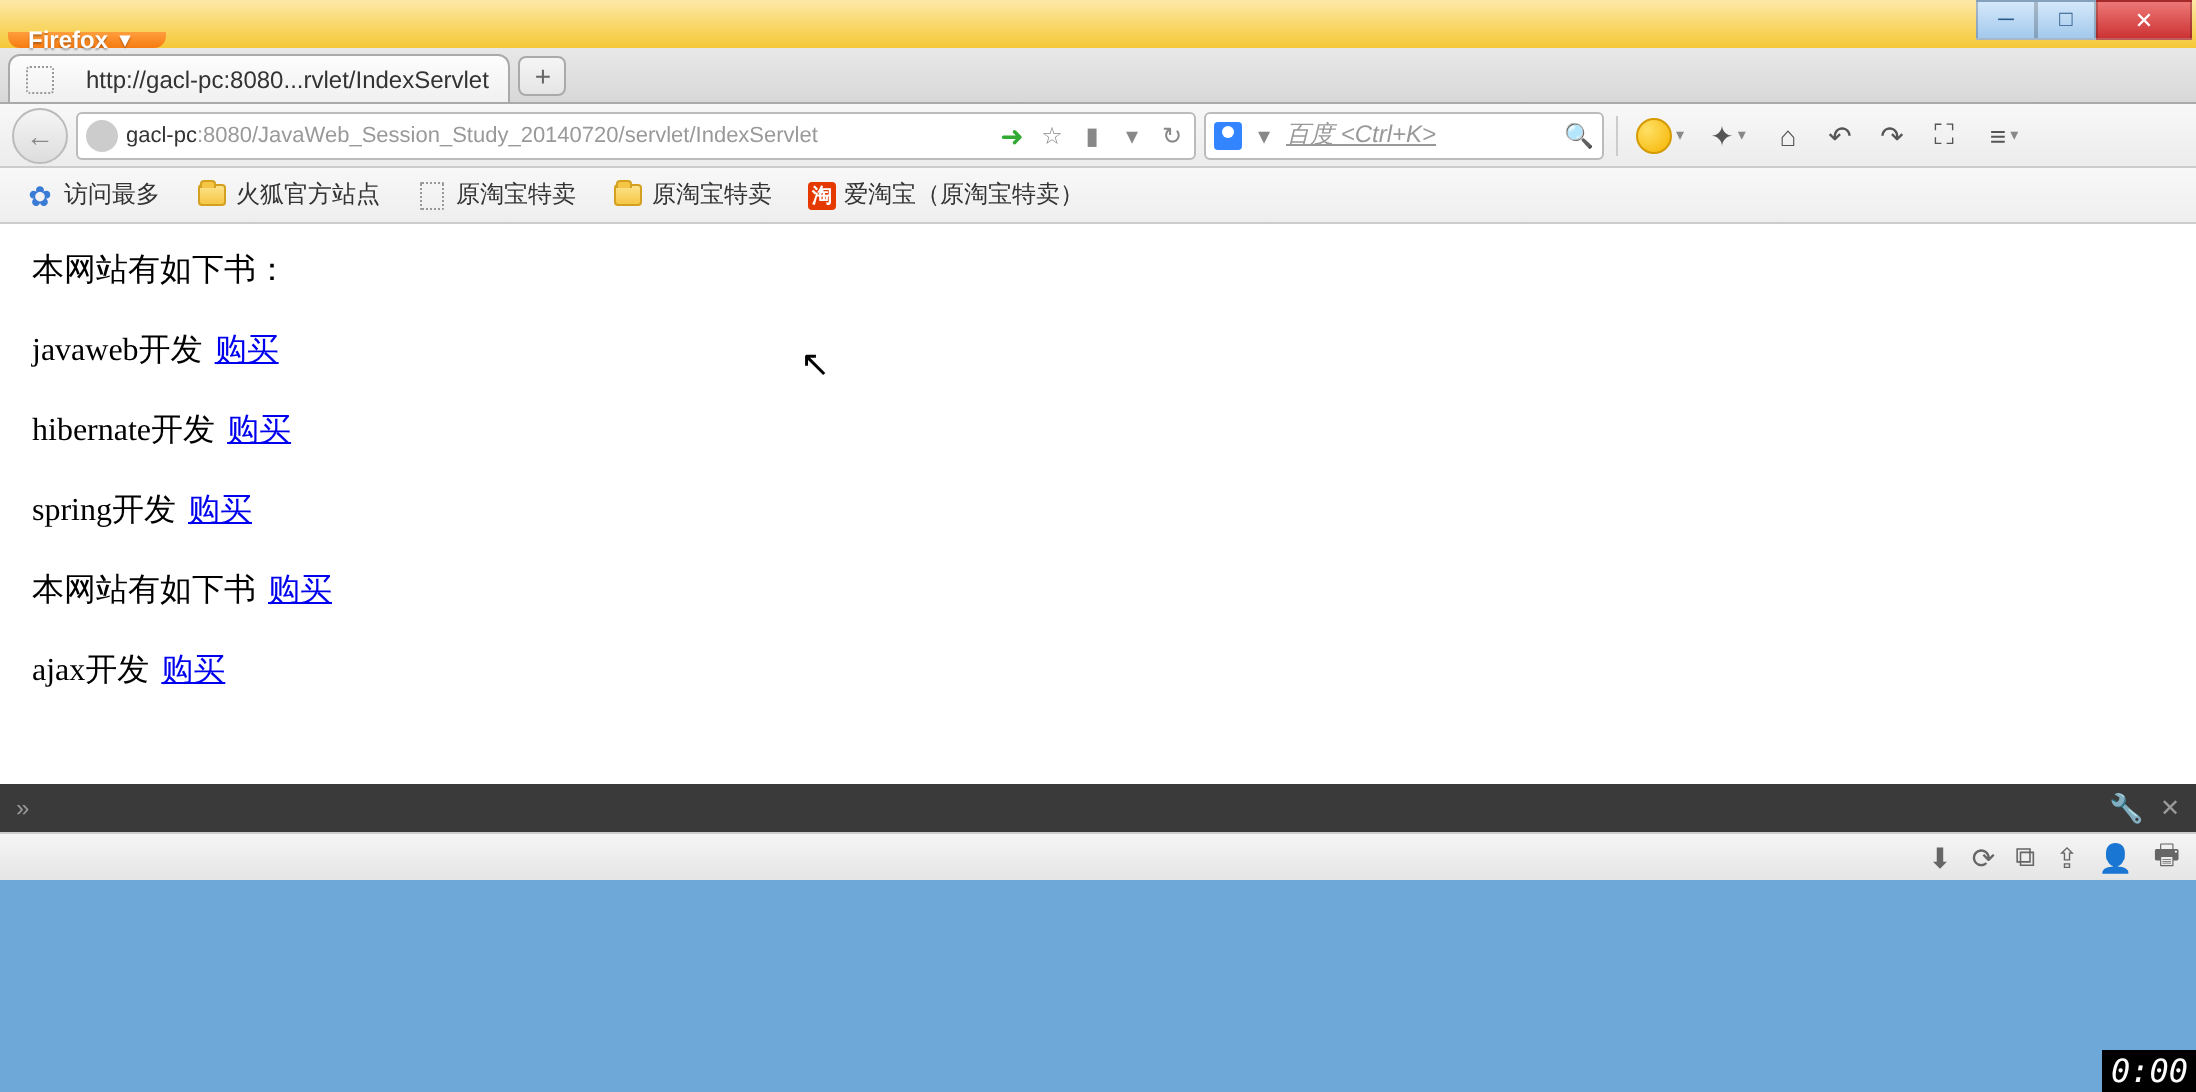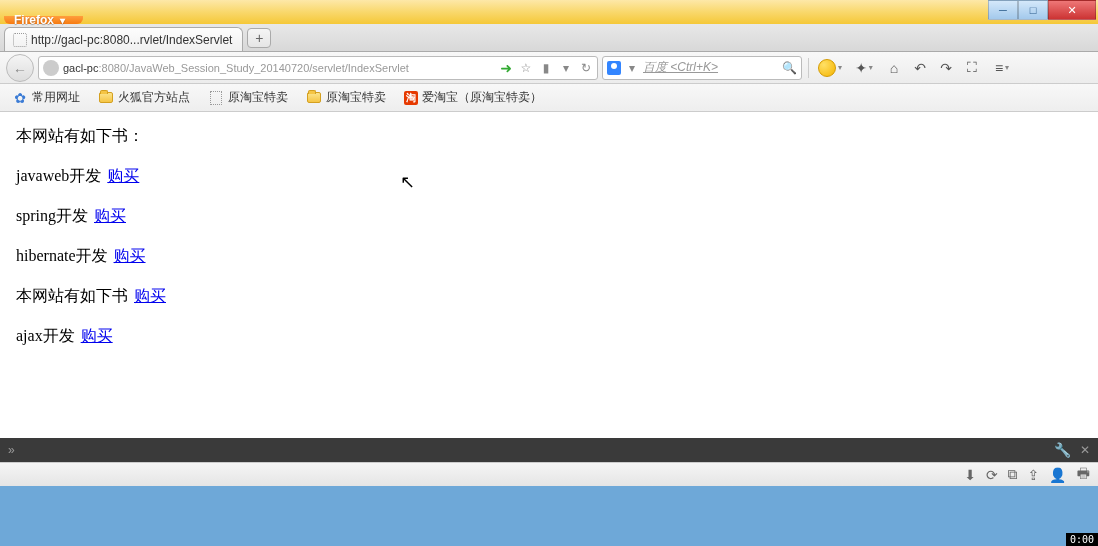--- a/index.html
+++ b/index.html
@@ -70,21 +70,21 @@
       border-bottom: 1px solid #aaa;
     }
     .tab {
       background: linear-gradient(to bottom, #fdfdfd, #f0f0f0);
       border: 1px solid #aaa;
       border-bottom: none;
       border-radius: 6px 6px 0 0;
       padding: 5px 10px 4px 8px;
       display: flex;
       align-items: center;
-      gap: 4px;
+      gap: 16px;
       max-width: 280px;
       font-size: 12px;
       color: #333;
       cursor: pointer;
     }
     .tab-icon {
       width: 14px;
       height: 14px;
       border: 1px dotted #999;
       border-radius: 2px;
@@ -290,21 +290,21 @@
       display: flex;
       align-items: center;
       justify-content: center;
       border-radius: 2px;
       font-weight: bold;
     }
     
     
     .content {
       background: white;
-      height: 326px;
+      height: 280px;
       padding: 14px 16px;
       font-family: "SimSun", serif;
       font-size: 16px;
       line-height: 20px;
       color: #000;
       position: relative;
     }
     .book-row { white-space: nowrap; margin-top: 20px; }
     .buy-link {
       color: #0000ee;
@@ -355,23 +355,24 @@
       color: #666;
       font-size: 14px;
       cursor: pointer;
     }
     .timer-badge {
       position: absolute;
       right: 0;
       bottom: 0;
       background: #000;
       color: white;
-      font-size: 10px;
+      font-size: 16px;
       padding: 1px 4px;
       font-family: monospace;
+      font-style: italic;
     }
   </style>
 </head>
 <body>
 
 <div class="titlebar">
   <div class="firefox-menu">
     <span>Firefox</span>
   </div>
   <div class="window-controls">
@@ -433,21 +434,21 @@
   </div>
   <div class="toolbar-btn with-drop">
     <span>≡</span>
     <span class="drop">▾</span>
   </div>
 </div>
 
 <div class="bookmarks">
   <div class="bm-item">
     <span class="bm-icon star-blue">✿</span>
-    <span>常用网址</span>
+    <span>访问最多</span>
   </div>
   <div class="bm-item">
     <span class="bm-icon">
         <span class="folder-icon"></span>
       </span>
     <span>火狐官方站点</span>
   </div>
   <div class="bm-item">
     <span class="bm-icon">
         <span class="page-icon"></span>
@@ -466,25 +467,25 @@
   </div>
 </div>
 
 <div class="content">
   <div>本网站有如下书：</div>
   <div class="book-row">
     <span>javaweb开发</span>
     <a class="buy-link">购买</a>
   </div>
   <div class="book-row">
+    <span>hibernate开发</span>
+    <a class="buy-link">购买</a>
+  </div>
+  <div class="book-row">
     <span>spring开发</span>
-    <a class="buy-link">购买</a>
-  </div>
-  <div class="book-row">
-    <span>hibernate开发</span>
     <a class="buy-link">购买</a>
   </div>
   <div class="book-row">
     <span>本网站有如下书</span>
     <a class="buy-link">购买</a>
   </div>
   <div class="book-row">
     <span>ajax开发</span>
     <a class="buy-link">购买</a>
   </div>

